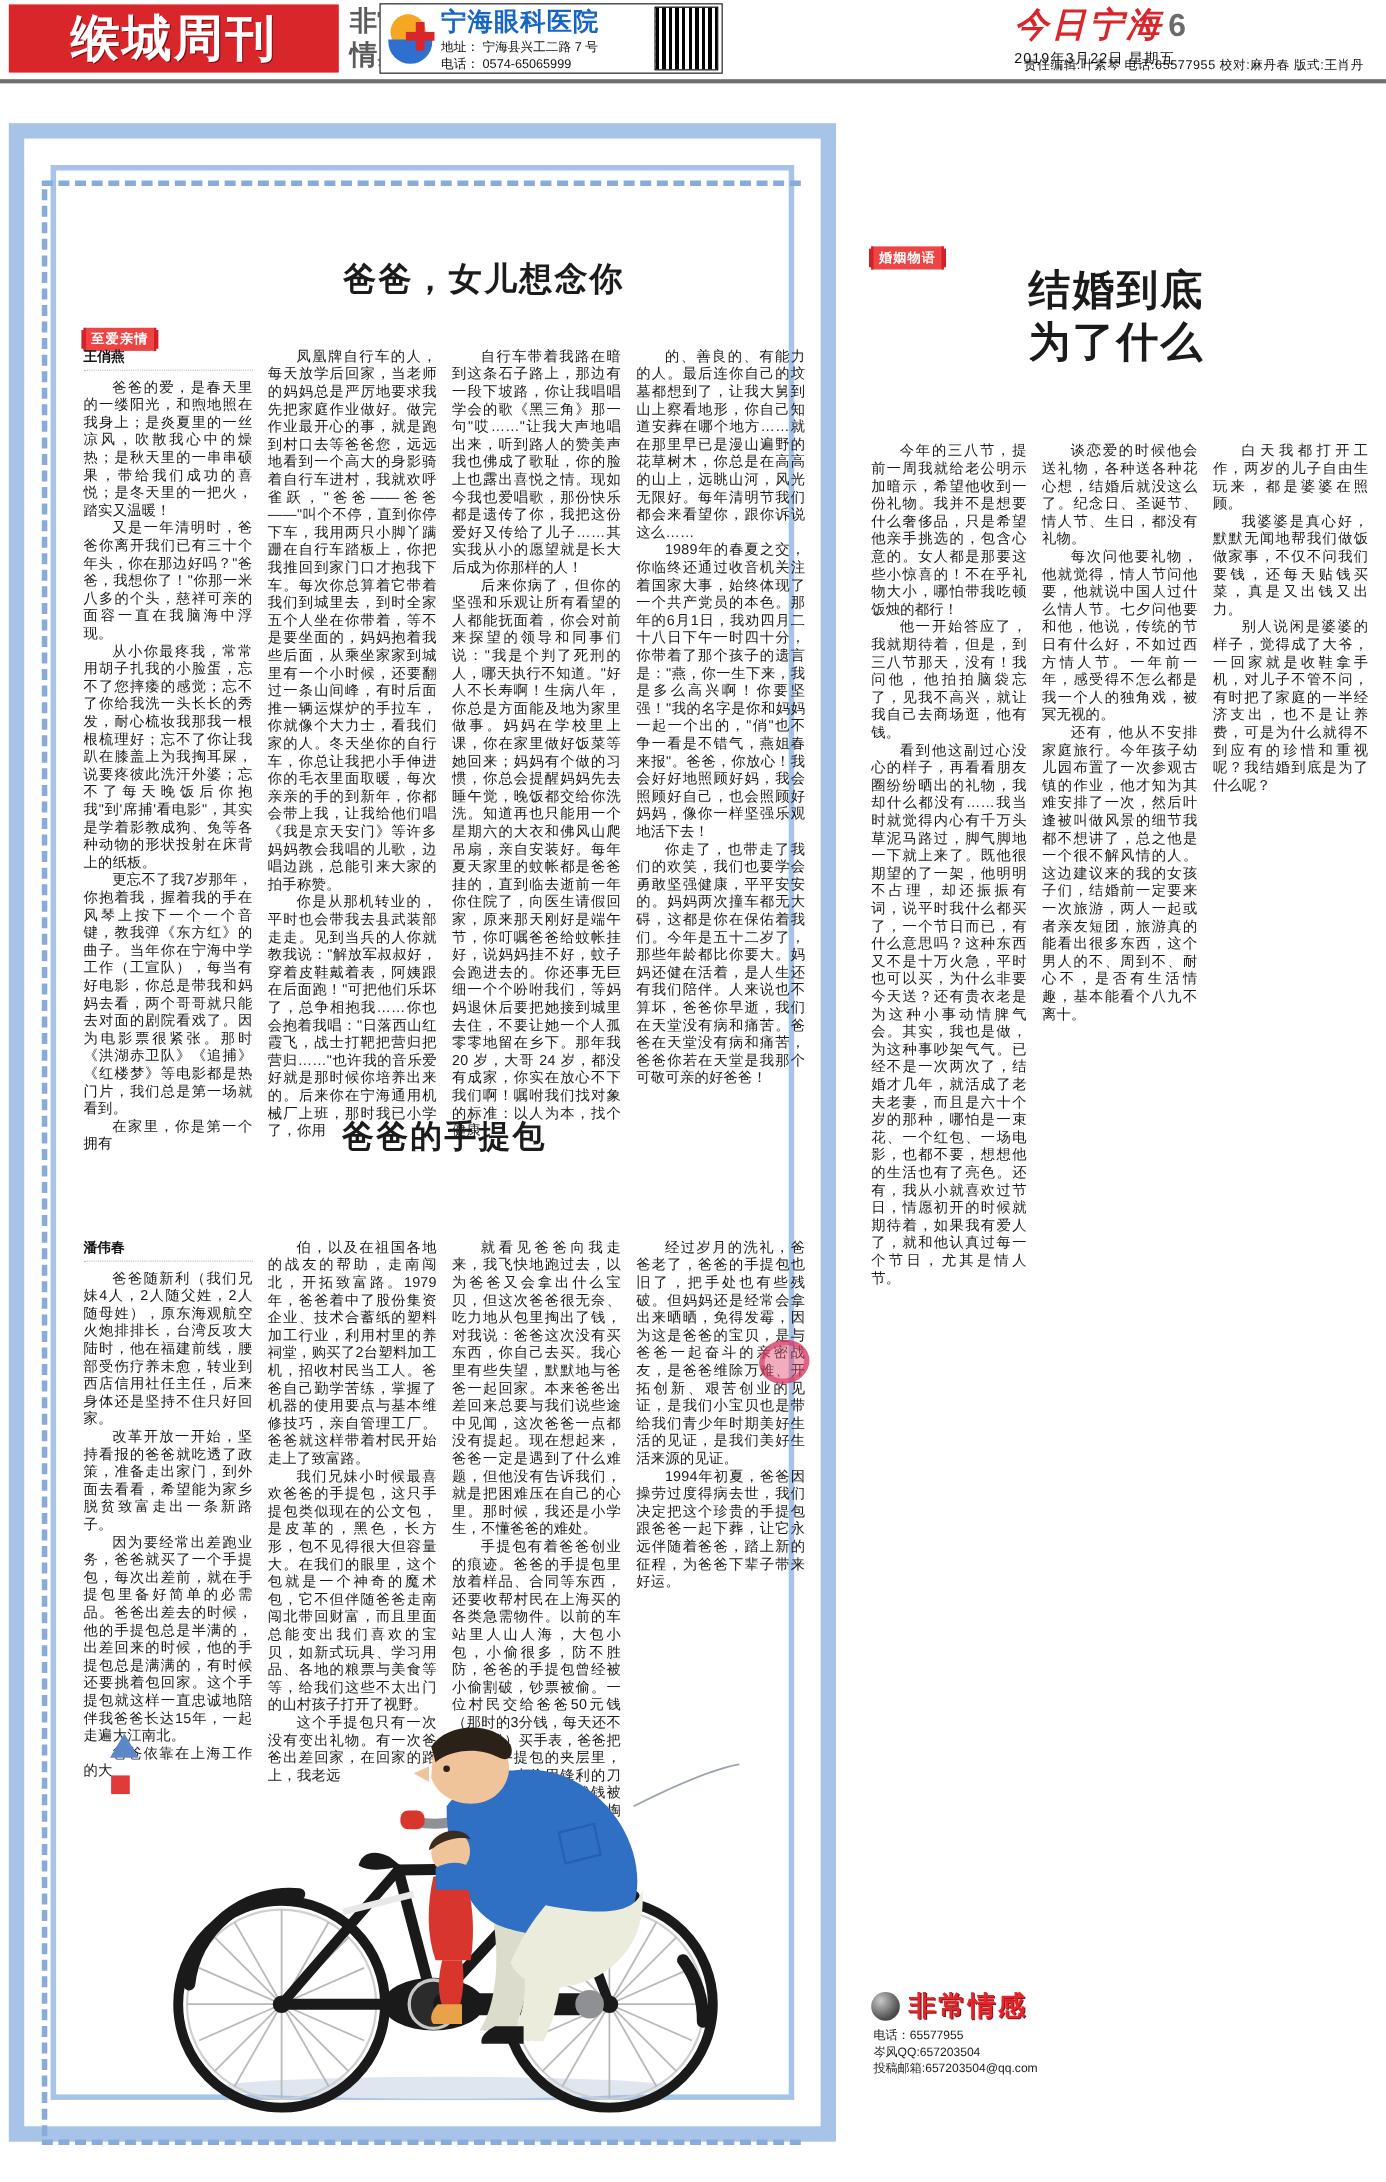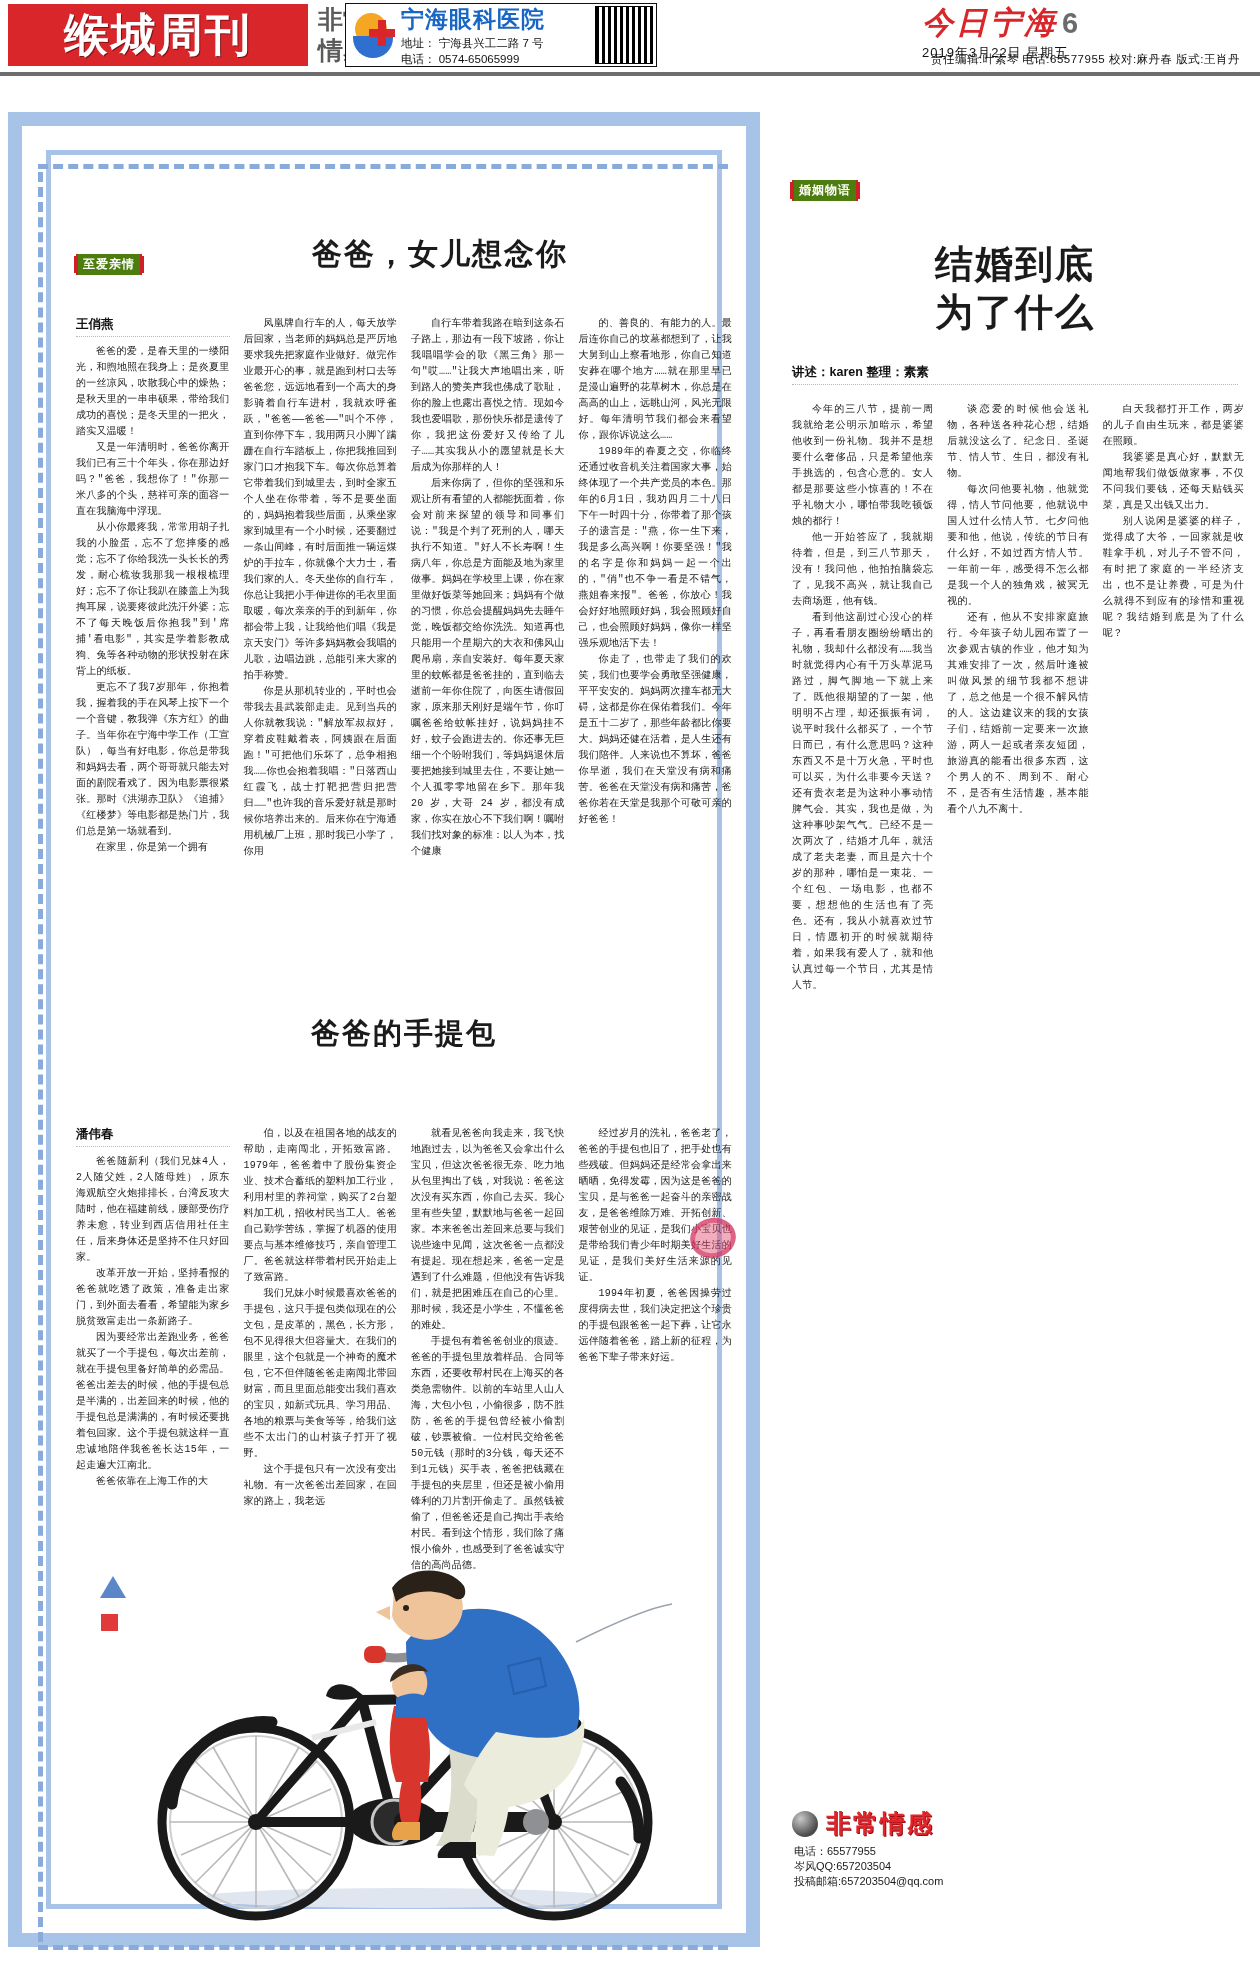--- a/index.html
+++ b/index.html
@@ -79,42 +79,43 @@
     position:absolute; left:38px; bottom:34px; width:690px; height:0;
     border-top:5px dashed #88abdc;
   }
   .dash-left {
     position:absolute; left:38px; top:96px; bottom:42px; width:0;
     border-left:5px dashed #88abdc;
   }
 
   
   .tag-red {
-    display:inline-block; background:#4d7c0f; color:#fff;
+    display:inline-block; background:#ef4444; color:#fff;
     font-family:"Liberation Sans",sans-serif; font-weight:bold;
     font-size:12px; padding:2px 5px; letter-spacing:1px;
     border-left:2px solid #cf1f27; border-right:2px solid #cf1f27;
     box-shadow: -4px 0 0 -2px #cf1f27, 4px 0 0 -2px #cf1f27;
+    margin-top: 44px;
   }
   .tag-wrap { position:absolute; left:76px; top:178px; }
 
   .headline1 {
     position:absolute; left:180px; top:158px; width:520px;
     font-family:"Liberation Sans",sans-serif; font-weight:bold;
     font-size:30px; color:#1b1b1b; letter-spacing:2px; text-align:center;
   }
 
   .byline {
     font-family:"Liberation Sans",sans-serif; font-size:12.5px; font-weight:bold;
     color:#111; padding-bottom:3px; border-bottom:1px dotted #b9b9b9; margin-bottom:7px;
   }
 
   .col-text {
-    font-family:Liberation Mono, monospace;
-    font-size:10px; line-height:16.0px; color:#1a1a1a;
+    font-family:Liberation Sans, sans-serif;
+    font-size:13px; line-height:16.0px; color:#1a1a1a;
     text-align:justify; text-justify:inter-character;
     letter-spacing:0.2px;
   }
   .col-text p { text-indent: 2em; margin:0; }
 
   
   .a1 { position:absolute; left:76px; top:240px; width:656px; height:560px;
         display:grid; grid-template-columns:repeat(4, 1fr); column-gap:14px; }
   .a1 .colsep { position:relative; }
 
@@ -401,23 +402,20 @@
 
       <div class="tag-wrap2">
         <span class="tag-red">婚姻物语</span>
       </div>
 
       <div class="headline3">
         <div>结婚到底</div>
         <div>为了什么</div>
       </div>
 
-      <div class="byline2">
-        <div class="byline">讲述：karen  整理：素素</div>
-      </div>
 
       <div class="a3">
         <div class="colsep">
           <div class="col-text">
             <p>今年的三八节，提前一周我就给老公明示加暗示，希望他收到一份礼物。我并不是想要什么奢侈品，只是希望他亲手挑选的，包含心意的。女人都是那要这些小惊喜的！不在乎礼物大小，哪怕带我吃顿饭烛的都行！</p>
             <p>他一开始答应了，我就期待着，但是，到三八节那天，没有！我问他，他拍拍脑袋忘了，见我不高兴，就让我自己去商场逛，他有钱。</p>
             <p>看到他这副过心没心的样子，再看看朋友圈纷纷晒出的礼物，我却什么都没有……我当时就觉得内心有千万头草泥马路过，脚气脚地一下就上来了。既他很期望的了一架，他明明不占理，却还振振有词，说平时我什么都买了，一个节日而已，有什么意思吗？这种东西又不是十万火急，平时也可以买，为什么非要今天送？还有贵衣老是为这种小事动情脾气会。其实，我也是做，为这种事吵架气气。已经不是一次两次了，结婚才几年，就活成了老夫老妻，而且是六十个岁的那种，哪怕是一束花、一个红包、一场电影，也都不要，想想他的生活也有了亮色。还有，我从小就喜欢过节日，情愿初开的时候就期待着，如果我有爱人了，就和他认真过每一个节日，尤其是情人节。</p>
           </div>
         </div>
         <div class="colsep">

